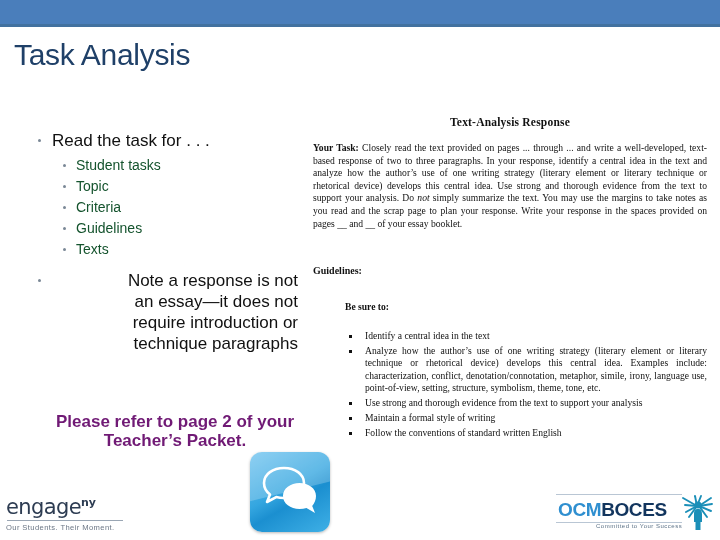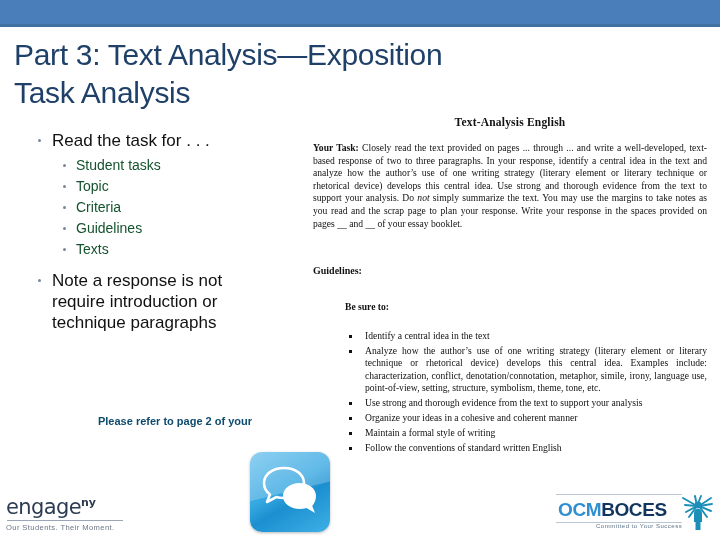--- a/index.html
+++ b/index.html
@@ -81,31 +81,31 @@
   .b2::before {
     content: "";
     position: absolute;
     left: 33px;
     top: 9px;
     width: 3px;
     height: 3px;
     background: #7a8896;
     border-radius: 50%;
   }
-  #note-bullet { margin-top: 10px; }
+  #note-bullet { margin-top: 10px; text-align: right; }
   #note-bullet .noteline { display: block; }
 
   #packet-note {
     position: absolute;
     left: 30px;
     top: 412px;
     width: 290px;
     text-align: center;
-    color: #0c4a6e;
-    font-size: 11px;
+    color: #701a75;
+    font-size: 17px;
     line-height: 19px;
     font-weight: bold;
   }
 
   
   #doc {
     position: absolute;
     left: 300px;
     top: 108px;
     width: 420px;
@@ -269,21 +269,20 @@
     width: 36px; height: 40px;
   }
 </style>
 </head>
 <body>
 
 <div id="top-bar"></div>
 <div id="top-bar-edge"></div>
 
 <div id="title">
-  <div>Part 3: Text Analysis—Exposition</div>
   <div>Task Analysis</div>
 </div>
 
 <div id="left-col">
 
   <div class="b1">
     <span>Read the task for . . .</span>
   </div>
 
   <div class="b2wrap">
@@ -299,45 +298,46 @@
     <div class="b2">
       <span>Guidelines</span>
     </div>
     <div class="b2">
       <span>Texts</span>
     </div>
   </div>
 
   <div class="b1" id="note-bullet">
     <span class="noteline">Note a response is not</span>
+    <span class="noteline">an essay—it does not</span>
     <span class="noteline">require introduction or</span>
     <span class="noteline">technique paragraphs</span>
   </div>
 </div>
 
 <div id="packet-note">
   <span>Please refer to page 2 of your</span><br>
+  <span>Teacher’s Packet.</span>
 </div>
 
 <div id="doc">
 
-  <div id="doc-heading">Text-Analysis English</div>
+  <div id="doc-heading">Text-Analysis Response</div>
 
   <div id="doc-task">
     <b>Your Task:</b><span> Closely read the text provided on pages ... through ... and write a well-developed, text-based response of two to three paragraphs.  In your response, identify a central idea in the text and analyze how the author’s use of one writing strategy (literary element or literary technique or rhetorical device) develops this central idea.  Use strong and thorough evidence from the text to support your analysis.  Do </span><i>not</i><span> simply summarize the text.  You may use the margins to take notes as you read and the scrap page to plan your response.  Write your response in the spaces provided on pages __ and __ of your essay booklet.</span>
   </div>
 
   <div id="doc-guidelines-label">Guidelines:</div>
   <div id="doc-besure-label">Be sure to:</div>
 
   <ul id="doc-list">
     <li>Identify a central idea in the text</li>
     <li>Analyze how the author’s use of one writing strategy (literary element or literary technique or rhetorical device) develops this central idea.  Examples include: characterization, conflict, denotation/connotation, metaphor, simile, irony, language use, point-of-view, setting, structure, symbolism, theme, tone, etc.</li>
     <li>Use strong and thorough evidence from the text to support your analysis</li>
-    <li>Organize your ideas in a cohesive and coherent manner</li>
     <li>Maintain a formal style of writing</li>
     <li>Follow the conventions of standard written English</li>
   </ul>
 </div>
 
 <div id="bubble-icon">
   <div class="gloss"></div>
   <svg width="80" height="80" viewBox="0 0 80 80">
     <path d="M14 31 C14 22 23 16 34 16 C45 16 54 22 54 31 C54 40 45 46 34 46
              C31 46 28.5 45.7 26.2 45.1 L17 50 L20 42.6 C16.3 39.6 14 35.6 14 31 Z" fill="none" stroke="#ffffff" stroke-width="2.6" stroke-linejoin="round"></path>

